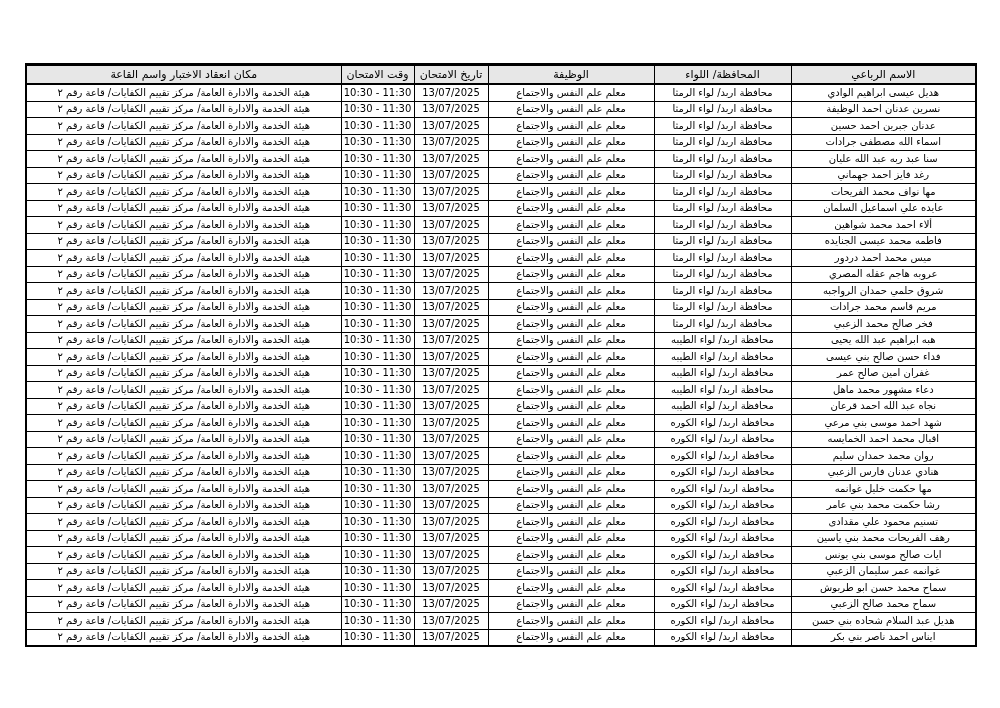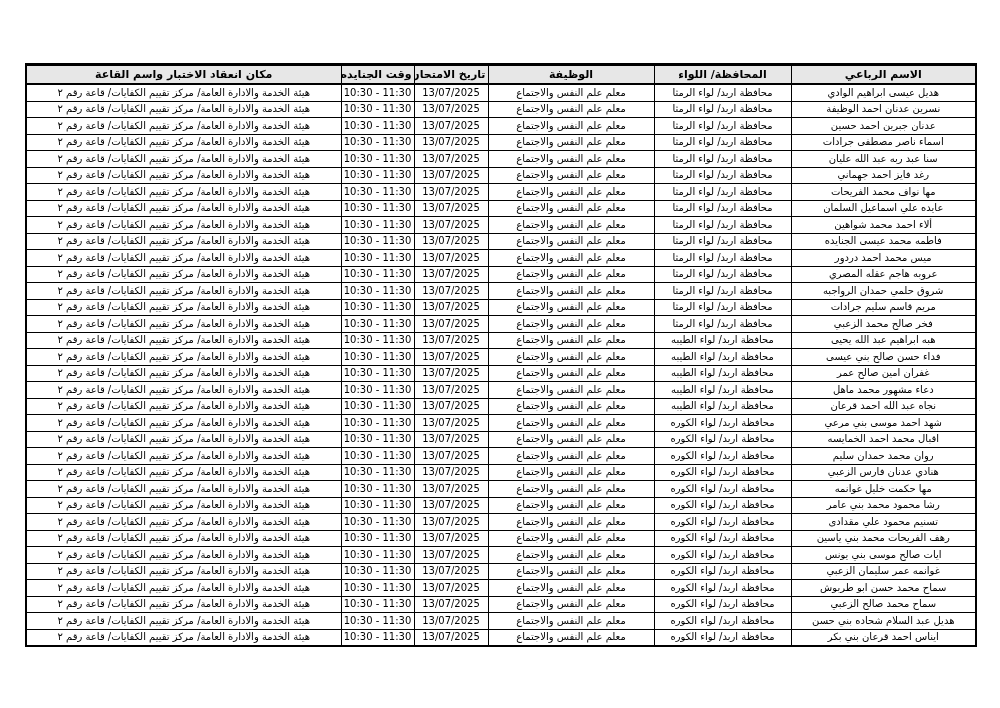--- a/index.html
+++ b/index.html
@@ -31,21 +31,21 @@
     border: 1px solid #000;
     padding: 0 2px;
     text-align: center;
     vertical-align: middle;
     overflow: hidden;
     white-space: nowrap;
     color: #000;
   }
   table.exam-table th {
     background: #e7e7e7;
-    font-weight: bold;
+    font-weight: normal;
     font-size: 11px;
     height: 17px;
     border-top: 3px solid #000;
     border-bottom: 2px solid #000;
   }
   table.exam-table td {
     font-size: 10px;
     height: 15.5px;
     line-height: 1.05;
     background: #ffffff;
@@ -66,21 +66,21 @@
       <col style="width:74px">
       <col style="width:73px">
       <col style="width:315px">
     </colgroup>
     <thead>
       <tr>
         <th>الاسم الرباعي</th>
         <th>المحافظة/ اللواء</th>
         <th>الوظيفة</th>
         <th>تاريخ الامتحان</th>
-        <th>وقت الجنايده</th>
+        <th>وقت الامتحان</th>
         <th>مكان انعقاد الاختبار واسم القاعة</th>
       </tr>
     </thead>
     <tbody id="rows">
         <tr>
           <td class="td-name">هديل عيسى ابراهيم الوادي</td>
           <td class="td-gov">محافظة اربد/ لواء الرمثا</td>
           <td class="td-job">معلم علم النفس والاجتماع</td>
           <td class="td-date">13/07/2025</td>
           <td class="td-time">10:30 - 11:30</td>
@@ -96,21 +96,21 @@
         </tr>
         <tr>
           <td class="td-name">عدنان جبرين احمد حسين</td>
           <td class="td-gov">محافظة اربد/ لواء الرمثا</td>
           <td class="td-job">معلم علم النفس والاجتماع</td>
           <td class="td-date">13/07/2025</td>
           <td class="td-time">10:30 - 11:30</td>
           <td class="td-loc">هيئة الخدمة والادارة العامة/ مركز تقييم الكفايات/ قاعة رقم ٢</td>
         </tr>
         <tr>
-          <td class="td-name">اسماء ناصر مصطفى جرادات</td>
+          <td class="td-name">اسماء الله مصطفى جرادات</td>
           <td class="td-gov">محافظة اربد/ لواء الرمثا</td>
           <td class="td-job">معلم علم النفس والاجتماع</td>
           <td class="td-date">13/07/2025</td>
           <td class="td-time">10:30 - 11:30</td>
           <td class="td-loc">هيئة الخدمة والادارة العامة/ مركز تقييم الكفايات/ قاعة رقم ٢</td>
         </tr>
         <tr>
           <td class="td-name">سنا عبد ربه عبد الله عليان</td>
           <td class="td-gov">محافظة اربد/ لواء الرمثا</td>
           <td class="td-job">معلم علم النفس والاجتماع</td>
@@ -176,21 +176,21 @@
         </tr>
         <tr>
           <td class="td-name">شروق حلمي حمدان الرواجبه</td>
           <td class="td-gov">محافظة اربد/ لواء الرمثا</td>
           <td class="td-job">معلم علم النفس والاجتماع</td>
           <td class="td-date">13/07/2025</td>
           <td class="td-time">10:30 - 11:30</td>
           <td class="td-loc">هيئة الخدمة والادارة العامة/ مركز تقييم الكفايات/ قاعة رقم ٢</td>
         </tr>
         <tr>
-          <td class="td-name">مريم قاسم سليم جرادات</td>
+          <td class="td-name">مريم قاسم محمد جرادات</td>
           <td class="td-gov">محافظة اربد/ لواء الرمثا</td>
           <td class="td-job">معلم علم النفس والاجتماع</td>
           <td class="td-date">13/07/2025</td>
           <td class="td-time">10:30 - 11:30</td>
           <td class="td-loc">هيئة الخدمة والادارة العامة/ مركز تقييم الكفايات/ قاعة رقم ٢</td>
         </tr>
         <tr>
           <td class="td-name">فخر صالح محمد الزعبي</td>
           <td class="td-gov">محافظة اربد/ لواء الرمثا</td>
           <td class="td-job">معلم علم النفس والاجتماع</td>
@@ -272,21 +272,21 @@
         </tr>
         <tr>
           <td class="td-name">مها حكمت خليل غوانمه</td>
           <td class="td-gov">محافظة اربد/ لواء الكوره</td>
           <td class="td-job">معلم علم النفس والاجتماع</td>
           <td class="td-date">13/07/2025</td>
           <td class="td-time">10:30 - 11:30</td>
           <td class="td-loc">هيئة الخدمة والادارة العامة/ مركز تقييم الكفايات/ قاعة رقم ٢</td>
         </tr>
         <tr>
-          <td class="td-name">رشا محمود محمد بني عامر</td>
+          <td class="td-name">رشا حكمت محمد بني عامر</td>
           <td class="td-gov">محافظة اربد/ لواء الكوره</td>
           <td class="td-job">معلم علم النفس والاجتماع</td>
           <td class="td-date">13/07/2025</td>
           <td class="td-time">10:30 - 11:30</td>
           <td class="td-loc">هيئة الخدمة والادارة العامة/ مركز تقييم الكفايات/ قاعة رقم ٢</td>
         </tr>
         <tr>
           <td class="td-name">تسنيم محمود علي مقدادى</td>
           <td class="td-gov">محافظة اربد/ لواء الكوره</td>
           <td class="td-job">معلم علم النفس والاجتماع</td>
@@ -336,21 +336,21 @@
         </tr>
         <tr>
           <td class="td-name">هديل عبد السلام شحاده بني حسن</td>
           <td class="td-gov">محافظة اربد/ لواء الكوره</td>
           <td class="td-job">معلم علم النفس والاجتماع</td>
           <td class="td-date">13/07/2025</td>
           <td class="td-time">10:30 - 11:30</td>
           <td class="td-loc">هيئة الخدمة والادارة العامة/ مركز تقييم الكفايات/ قاعة رقم ٢</td>
         </tr>
         <tr>
-          <td class="td-name">ايناس احمد قرعان بني بكر</td>
+          <td class="td-name">ايناس احمد ناصر بني بكر</td>
           <td class="td-gov">محافظة اربد/ لواء الكوره</td>
           <td class="td-job">معلم علم النفس والاجتماع</td>
           <td class="td-date">13/07/2025</td>
           <td class="td-time">10:30 - 11:30</td>
           <td class="td-loc">هيئة الخدمة والادارة العامة/ مركز تقييم الكفايات/ قاعة رقم ٢</td>
         </tr>
       </tbody>
   </table>
 </div>
 

